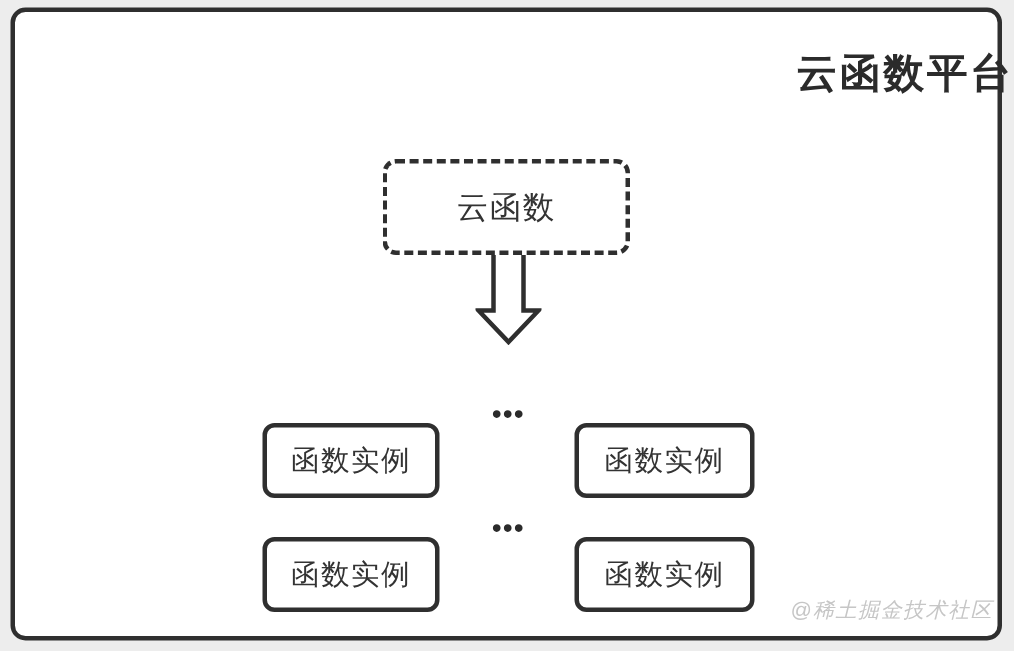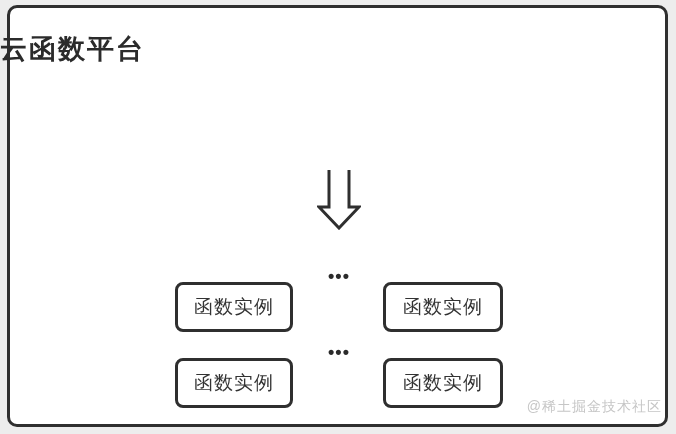--- a/index.html
+++ b/index.html
@@ -18,21 +18,21 @@
     left: 7px; top: 5px;
     width: 661px; height: 422px;
     background: var(--canvas-bg, #ffffff);
     border: 3px solid var(--line, #2f2f2f);
     border-radius: 10px;
   }
   .title {
     position: absolute;
     left: 0; right: 0;
     top: 31px;
-    text-align: left;
+    text-align: right;
     font-size: 27px;
     font-weight: bold;
     letter-spacing: 2px;
     color: var(--title-text, #2b2b2b);
   }
   .dashed-box {
     position: absolute;
     left: 255px; top: 106px;
     width: 165px; height: 64px;
     border: 3px dashed var(--line, #2f2f2f);
@@ -80,30 +80,34 @@
   }
   .dots.d1 { top: 266px; }
   .dots.d2 { top: 342px; }
   .watermark {
     position: absolute;
     right: 14px;
     top: 398px;
     font-size: 14px;
     letter-spacing: 1px;
     color: var(--watermark-text, #c6c6c6);
+    font-style: italic;
   }
 </style>
 </head>
 <body>
 
 <div class="outer">
   <div class="canvas"></div>
 
   <div class="title">云函数平台</div>
 
+  <div class="dashed-box">
+    <span>云函数</span>
+  </div>
 
   <svg class="arrow" viewBox="0 0 44 60" aria-hidden="true">
     <path d="M 12 0 L 12 37 L 2 37 L 22 58 L 42 37 L 32 37 L 32 0" fill="#ffffff" stroke="#2f2f2f" stroke-width="3" stroke-linejoin="miter"></path>
   </svg>
 
   <div class="inst-box r1 c1">
     <span>函数实例</span>
   </div>
   <div class="dots d1">•••</div>
   <div class="inst-box r1 c2">

